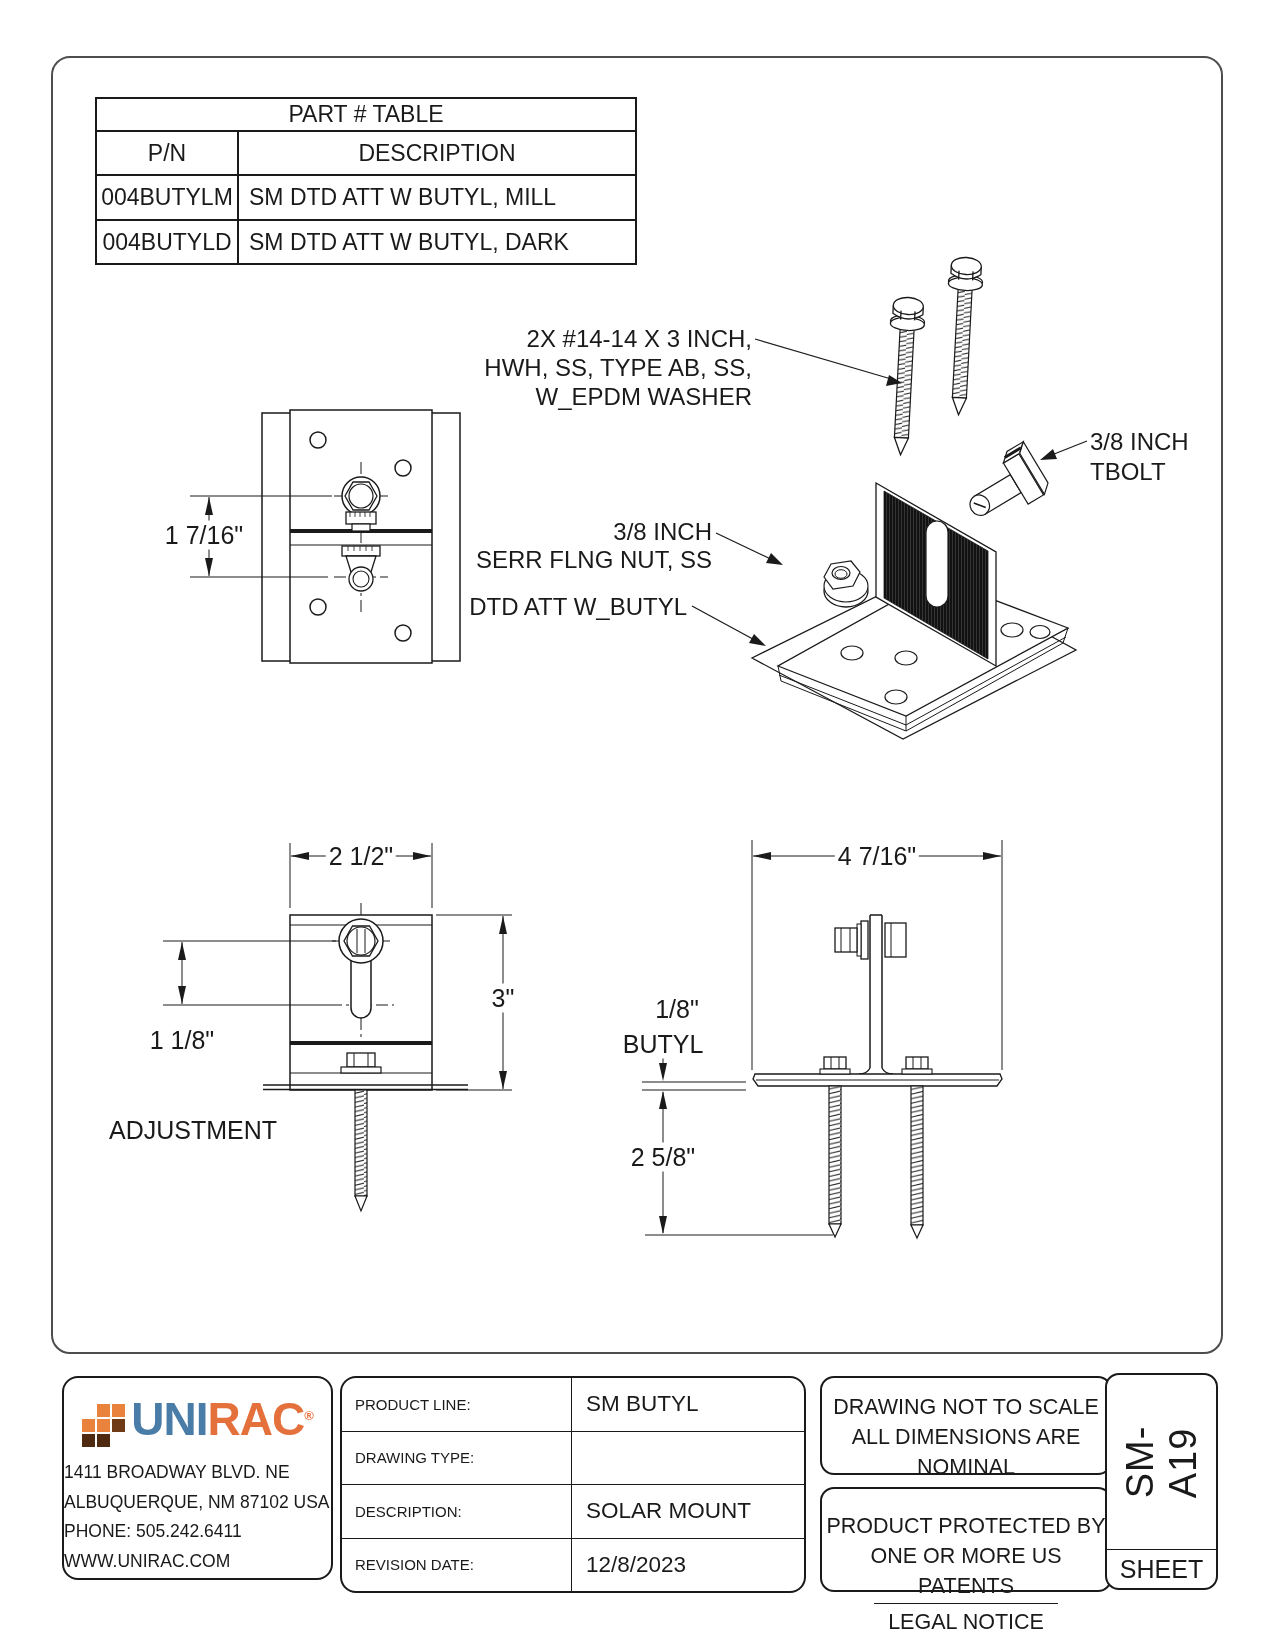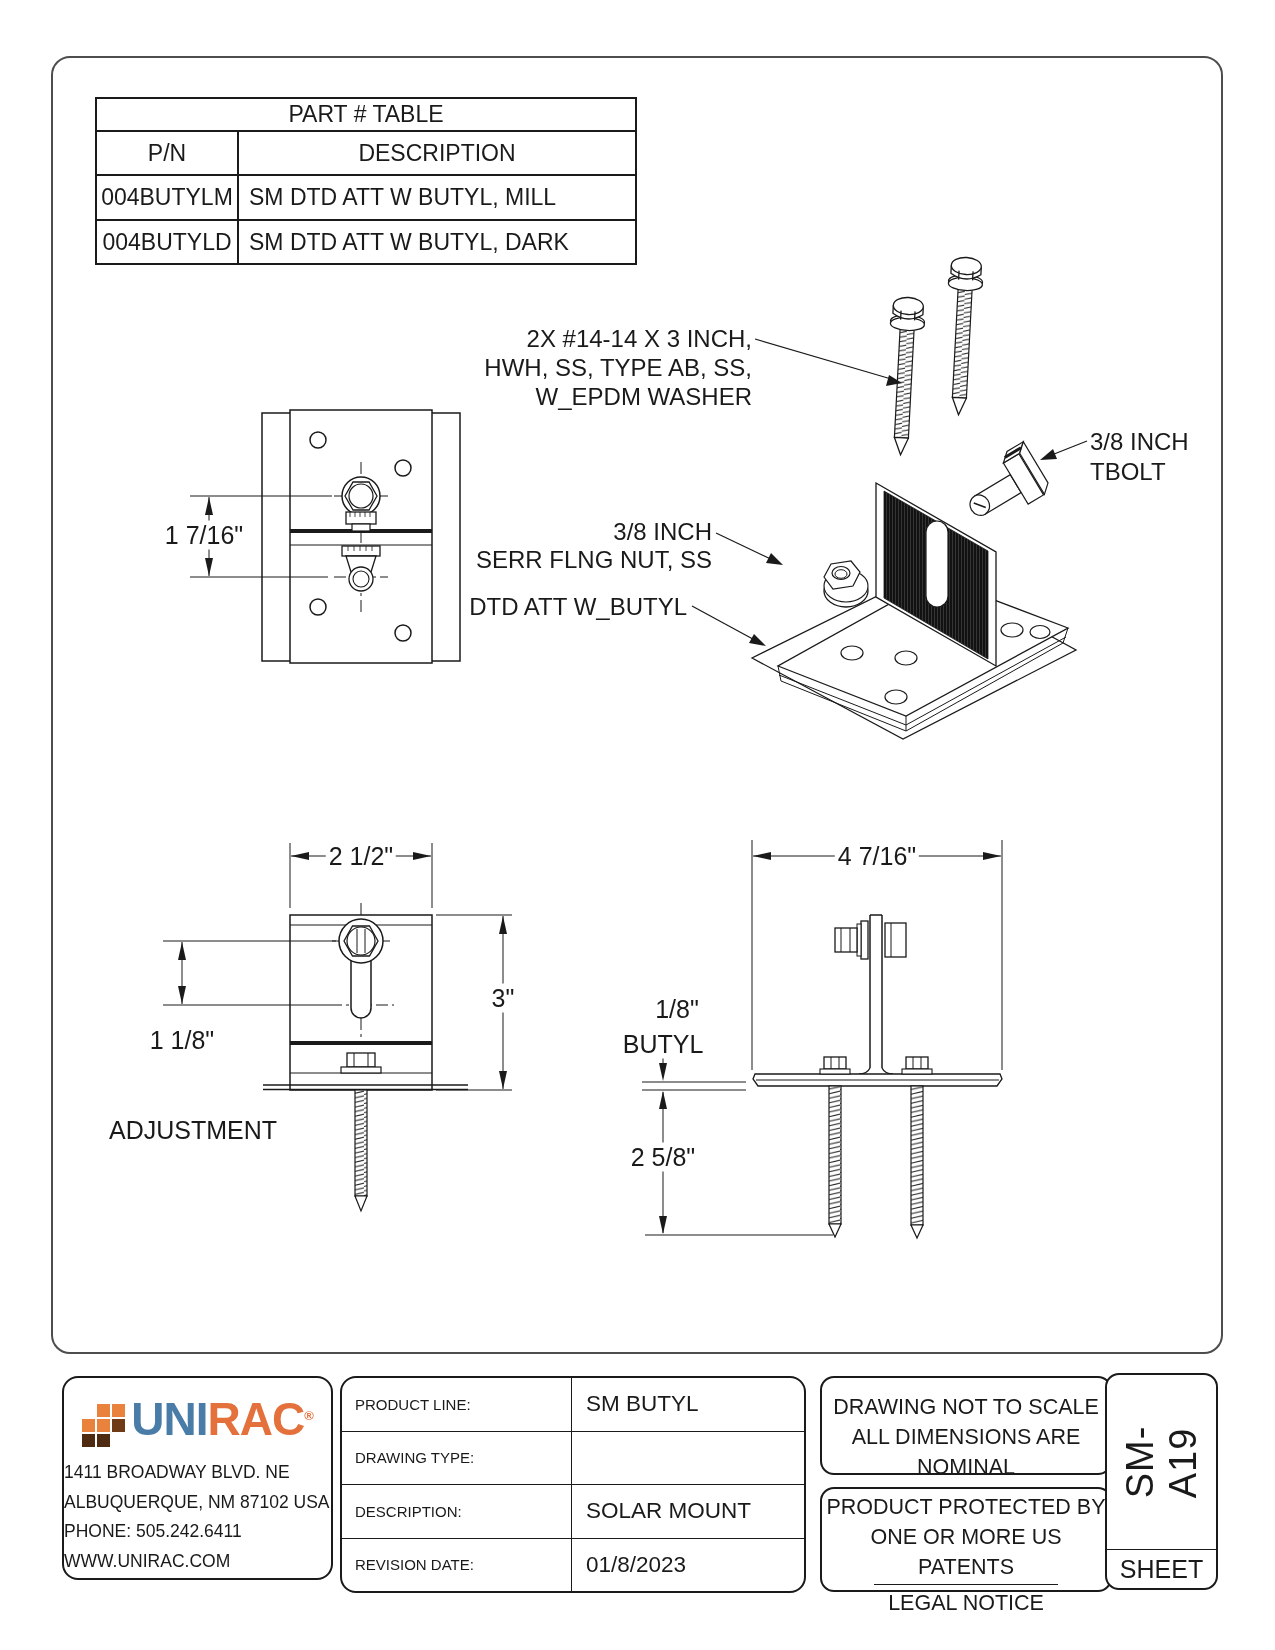--- a/index.html
+++ b/index.html
@@ -30,21 +30,21 @@
   .brand-reg{font-size:13px;position:relative;top:-15px;}
   .addr{text-align:left;font-size:17.5px;line-height:29.5px;margin-top:4px;}
   .fields-box{left:340px;top:1376px;width:466px;height:217px;display:flex;flex-direction:column;overflow:hidden;}
   .tb-row{flex:1;display:flex;align-items:stretch;}
   .tb-row + .tb-row{border-top:1.8px solid #1a1a1a;}
   .tb-label{width:216px;border-right:1.8px solid #1a1a1a;display:flex;align-items:center;padding-left:13px;font-size:15px;}
   .tb-value{flex:1;display:flex;align-items:center;padding-left:14px;font-size:22.5px;}
   .notice1{left:820px;top:1376px;width:292px;height:99px;border-radius:14px;text-align:center;
            font-size:21.5px;line-height:30px;padding-top:14px;}
   .notice2{left:820px;top:1487px;width:292px;height:105px;border-radius:14px;text-align:center;
-           font-size:21.5px;line-height:30px;padding-top:3px;}
+           font-size:21.5px;line-height:30px;padding-top:22px;}
   .legal{display:inline-block;border-top:1.6px solid #1a1a1a;padding:3px 14px 0 14px;margin-top:2px;}
   .sheet-box{left:1105px;top:1373px;width:113px;height:217px;border-radius:14px;display:flex;flex-direction:column;}
   .sheet-code-cell{flex:1;position:relative;}
   .sheet-code{position:absolute;left:50%;top:50%;transform:translate(-50%,-50%) rotate(-90deg);font-size:38px;letter-spacing:1px;}
   .sheet-label-cell{height:38px;border-top:1.8px solid #1a1a1a;display:flex;align-items:center;justify-content:center;font-size:25px;}
 </style>
 </head>
 <body>
 
 <div class="page">
@@ -348,21 +348,21 @@
     </div>
     <div class="tb-row">
       <div class="tb-label">DRAWING TYPE:</div>
     </div>
     <div class="tb-row">
       <div class="tb-label">DESCRIPTION:</div>
       <div class="tb-value">SOLAR MOUNT</div>
     </div>
     <div class="tb-row">
       <div class="tb-label">REVISION DATE:</div>
-      <div class="tb-value">01/8/2023</div>
+      <div class="tb-value">12/8/2023</div>
     </div>
   </div>
 
   <div class="box notice1">
     <div>DRAWING NOT TO SCALE</div>
     <div>ALL DIMENSIONS ARE</div>
     <div>NOMINAL</div>
   </div>
 
   <div class="box notice2">

